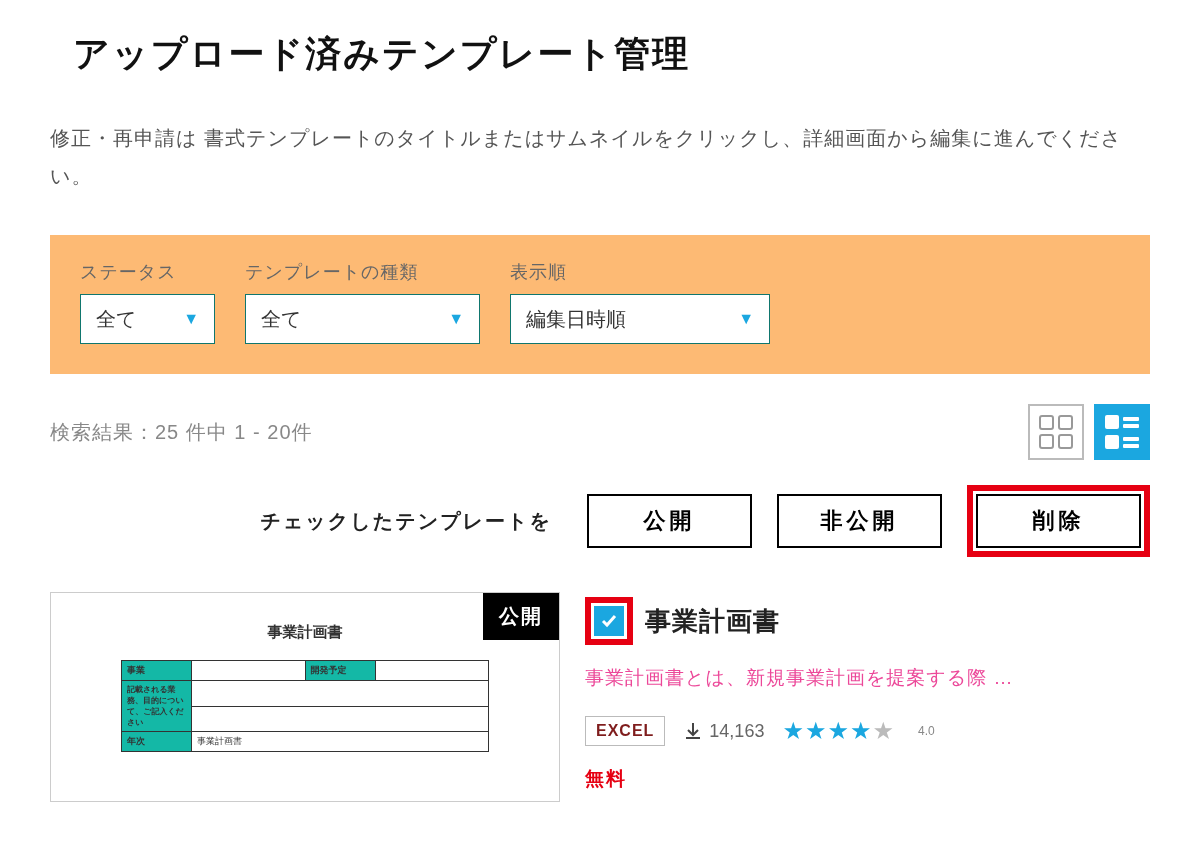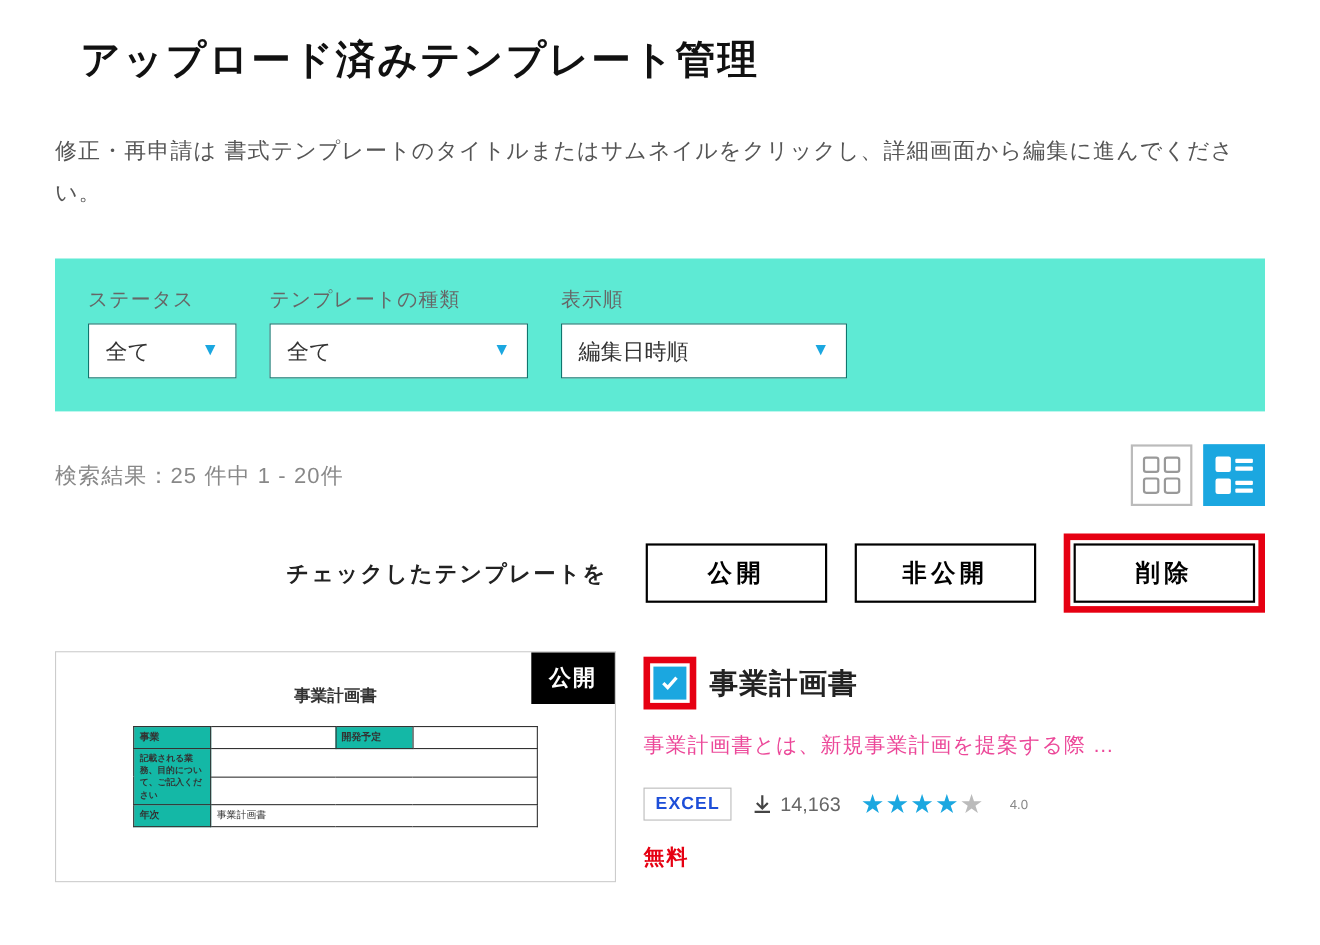--- a/index.html
+++ b/index.html
@@ -19,21 +19,21 @@
     margin-left: 23px;
   }
   .page-description {
     font-size: 20px;
     color: #555;
     line-height: 1.9;
     margin-bottom: 40px;
     letter-spacing: 1px;
   }
   .filter-bar {
-    background: #5eead4;
+    background: #fdba74;
     padding: 25px 30px 30px;
     display: flex;
     gap: 30px;
     margin-bottom: 30px;
   }
   .filter-group { display: flex; flex-direction: column; }
   .filter-label {
     font-size: 18px;
     color: #666;
     margin-bottom: 10px;
@@ -145,21 +145,21 @@
   }
   .item-title {
     font-size: 26px; font-weight: bold; color: #222; letter-spacing: 1px;
   }
   .item-desc {
     font-size: 19px; color: #ec4899; letter-spacing: 1px; margin-bottom: 25px;
   }
   .meta-row { display: flex; align-items: center; gap: 18px; margin-bottom: 20px; }
   .format-badge {
     border: 1px solid #bbb;
-    color: #1d4ed8;
+    color: #7f1d1d;
     font-size: 16px;
     font-weight: bold;
     padding: 5px 10px;
     letter-spacing: 1px;
   }
   .dl { display: flex; align-items: center; gap: 6px; color: #666; font-size: 18px; }
   .stars { display: flex; gap: 1px; font-size: 24px; }
   .star { color: #1ba7e0; }
   .star.empty { color: #bbb; }
   .rating-num { color: #888; font-size: 12px; margin-left: 6px; }

